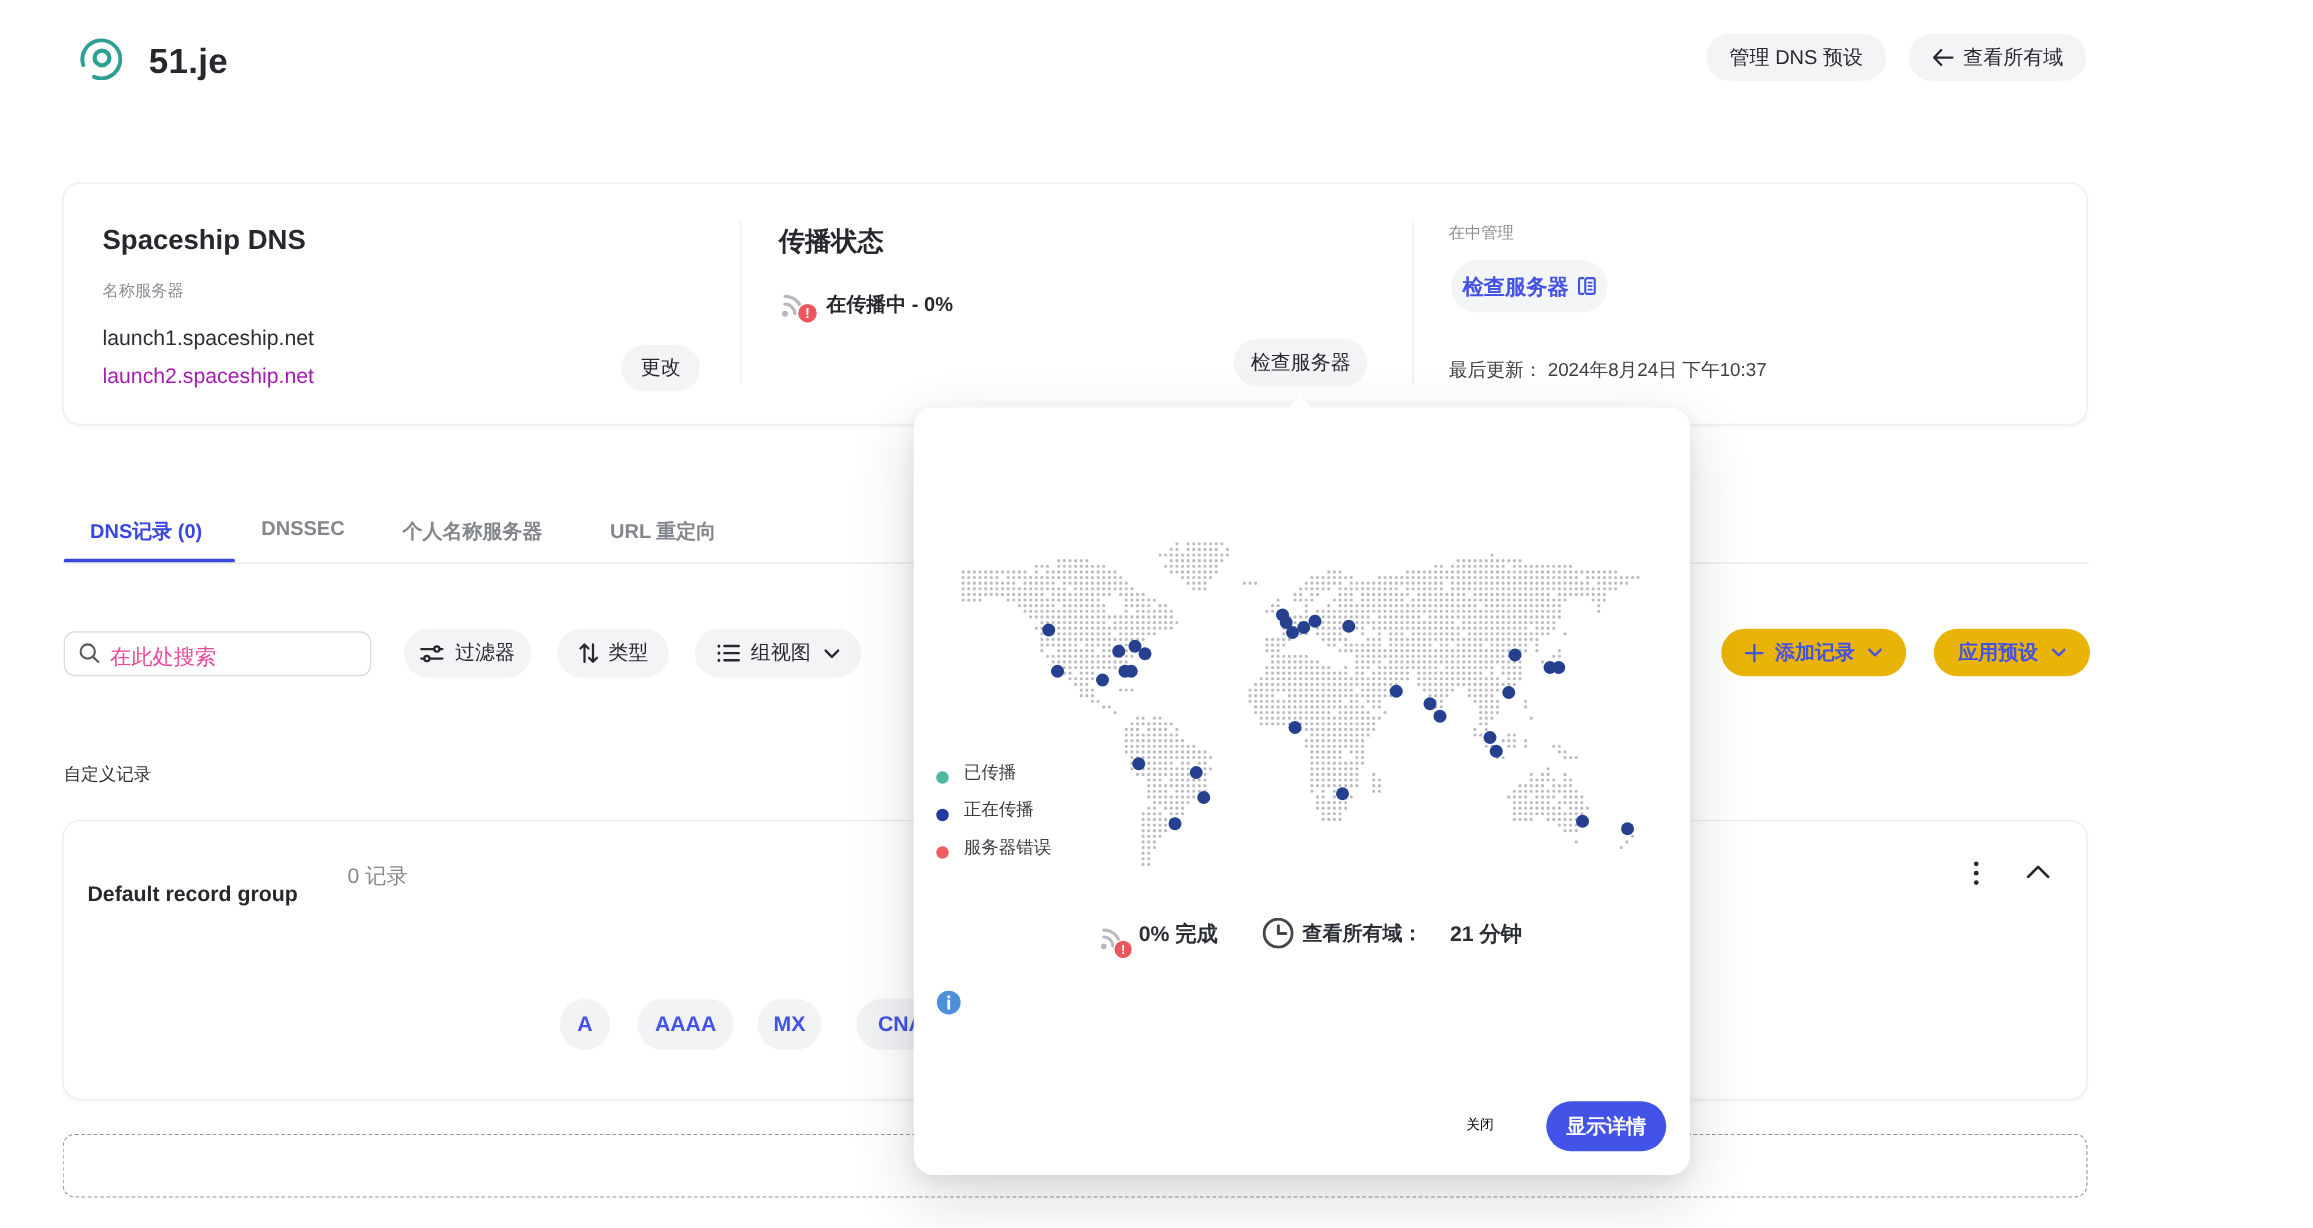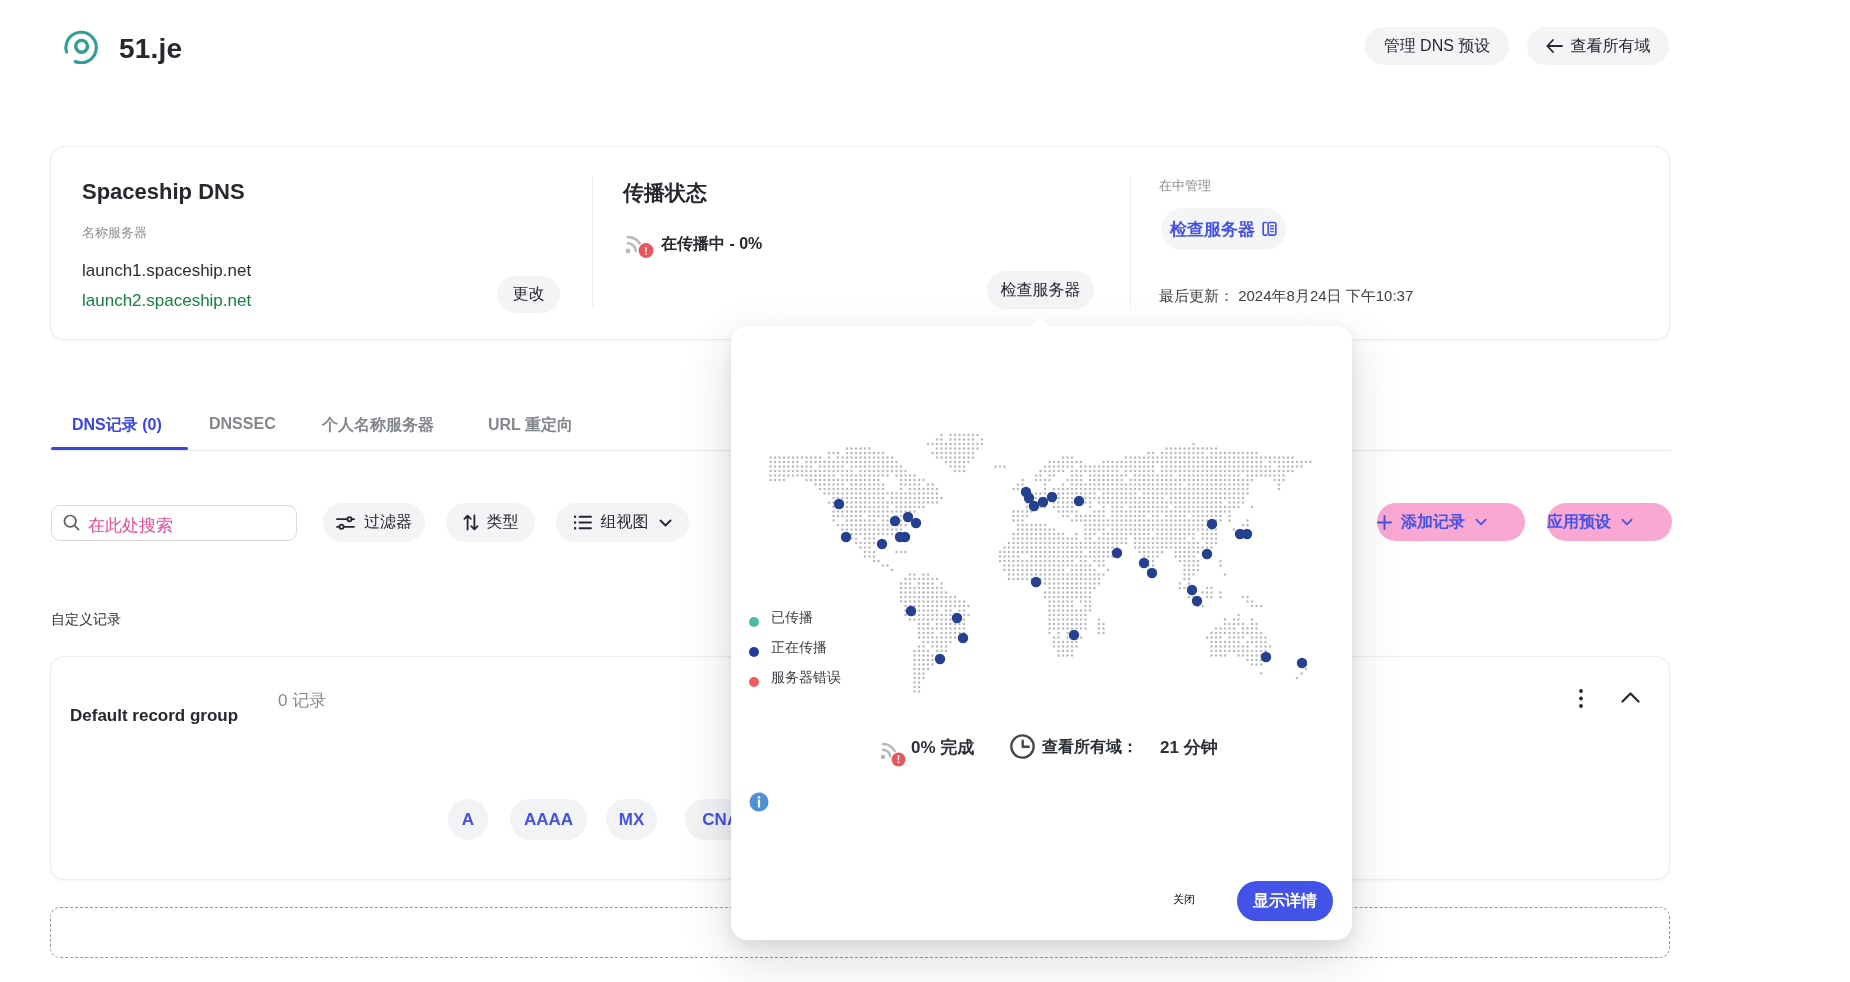--- a/index.html
+++ b/index.html
@@ -1,19 +1,19 @@
 <!DOCTYPE html>
 <html><head><meta charset="utf-8">
 <style>
 *{margin:0;padding:0;box-sizing:border-box}
 html,body{width:1850px;height:982px;background:#fff;font-family:"Liberation Sans",sans-serif;color:#26282e;overflow:hidden}
 .abs{position:absolute}
 .card{position:absolute;background:#fff;border:1px solid #ecedf0;border-radius:14px;box-shadow:0 1px 3px rgba(20,24,31,.04)}
 .pill{position:absolute;display:flex;align-items:center;justify-content:center;background:#f3f4f6;border-radius:20px;font-weight:normal;font-size:16px;color:#26282e;white-space:nowrap}
-.bpill{position:absolute;display:flex;align-items:center;justify-content:flex-start;background:#f9a8d4;border-radius:20px;font-weight:bold;font-size:16px;color:#4351e5;white-space:nowrap}
+.bpill{position:absolute;display:flex;align-items:center;justify-content:center;background:#eab308;border-radius:20px;font-weight:bold;font-size:16px;color:#4351e5;white-space:nowrap}
 .vline{position:absolute;width:1px;background:#ececef}
 .graysm{position:absolute;font-size:13px;color:#8b8e94}
 .tab{position:absolute;font-size:16px;font-weight:bold;color:#83868c}
 .rpill{position:absolute;display:flex;align-items:center;justify-content:center;background:#f2f3f5;border-radius:21px;font-weight:bold;font-size:17px;color:#4351e5}
 .legrow{position:absolute;display:flex;align-items:flex-end;font-size:14px;color:#3a3d43}
 .legrow i{width:10px;height:10px;border-radius:50%;margin-right:12px;flex:none}
 </style></head>
 <body>
 
 <svg class="abs" style="left:64px;top:30px" width="34" height="34" viewBox="0 0 34 34">
@@ -23,21 +23,21 @@
 <div class="abs" style="left:119px;top:33px;font-size:28px;font-weight:bold;letter-spacing:.2px">51.je</div>
 <div class="pill" style="left:1365px;top:27px;width:144px;height:38px">管理 DNS 预设</div>
 <div class="pill" style="left:1527px;top:27px;width:142px;height:38px"><svg width="17" height="14" viewBox="0 0 17 14" style="margin-right:8px">
       <path d="M7 1 1.3 7 7 13M1.6 7H16" stroke="#26282e" stroke-width="1.8" fill="none" stroke-linecap="round" stroke-linejoin="round"></path>
     </svg>查看所有域</div>
 
 <div class="card" style="left:50px;top:146px;width:1620px;height:194px"></div>
 <div class="abs" style="left:82px;top:179px;font-size:22px;font-weight:bold">Spaceship DNS</div>
 <div class="graysm" style="left:82px;top:224px">名称服务器</div>
 <div class="abs" style="left:82px;top:261px;font-size:17px;color:#2a2d33">launch1.spaceship.net</div>
-<div class="abs" style="left:82px;top:291px;font-size:17px;color:#15803d">launch2.spaceship.net</div>
+<div class="abs" style="left:82px;top:291px;font-size:17px;color:#a21caf">launch2.spaceship.net</div>
 <div class="pill" style="left:497px;top:276px;width:63px;height:37px">更改</div>
 <div class="vline" style="left:592px;top:177px;height:130px"></div>
 <div class="abs" style="left:623px;top:179px;font-size:21px;font-weight:bold">传播状态</div>
 <svg class="abs" style="left:616px;top:231px;overflow:visible" width="40" height="32" viewBox="0 0 40 32">
 <g transform="rotate(45 12 20)" fill="none" stroke="#b7b9be" stroke-width="2.6" stroke-linecap="round">
 <path d="M6.5 14.5 A7.8 7.8 0 0 1 17.5 14.5"></path>
 <path d="M2.2 10.2 A13.8 13.8 0 0 1 21.8 10.2"></path>
 </g>
 <circle cx="12" cy="20" r="2.4" fill="#b7b9be"></circle>
 <circle cx="30" cy="19.5" r="8.6" fill="#fff"></circle>

